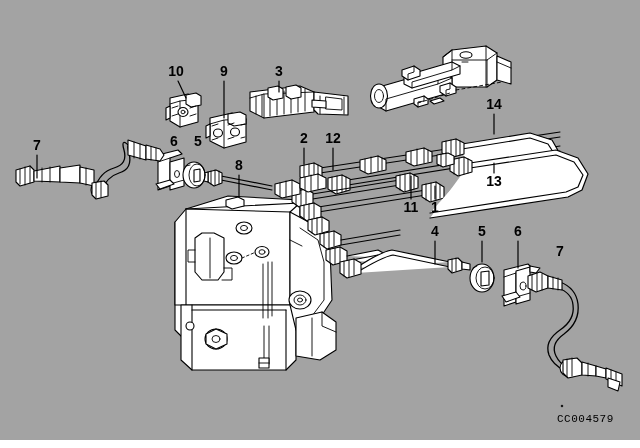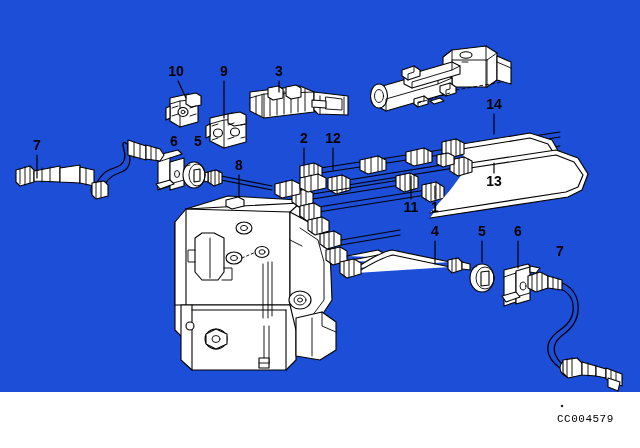--- a/index.html
+++ b/index.html
@@ -9,22 +9,22 @@
   }
   body {
     width: 640px;
     height: 448px;
     overflow: hidden;
     font-family: "Liberation Sans", sans-serif;
   }
   #diagram-root {
     position: relative;
     width: 640px;
-    height: 392px;
-    background: #1d4ed8;
+    height: 440px;
+    background: #a3a3a3;
   }
   svg#parts-diagram {
     position: absolute;
     top: 0; left: 0;
     width: 640px;
     height: 448px;
     display: block;
   }
   .ln { fill: none; stroke: #000000; stroke-width: 1.1; stroke-linecap: round; stroke-linejoin: round; }
   .ln-thin { fill: none; stroke: #000000; stroke-width: 0.9; stroke-linecap: round; stroke-linejoin: round; }

